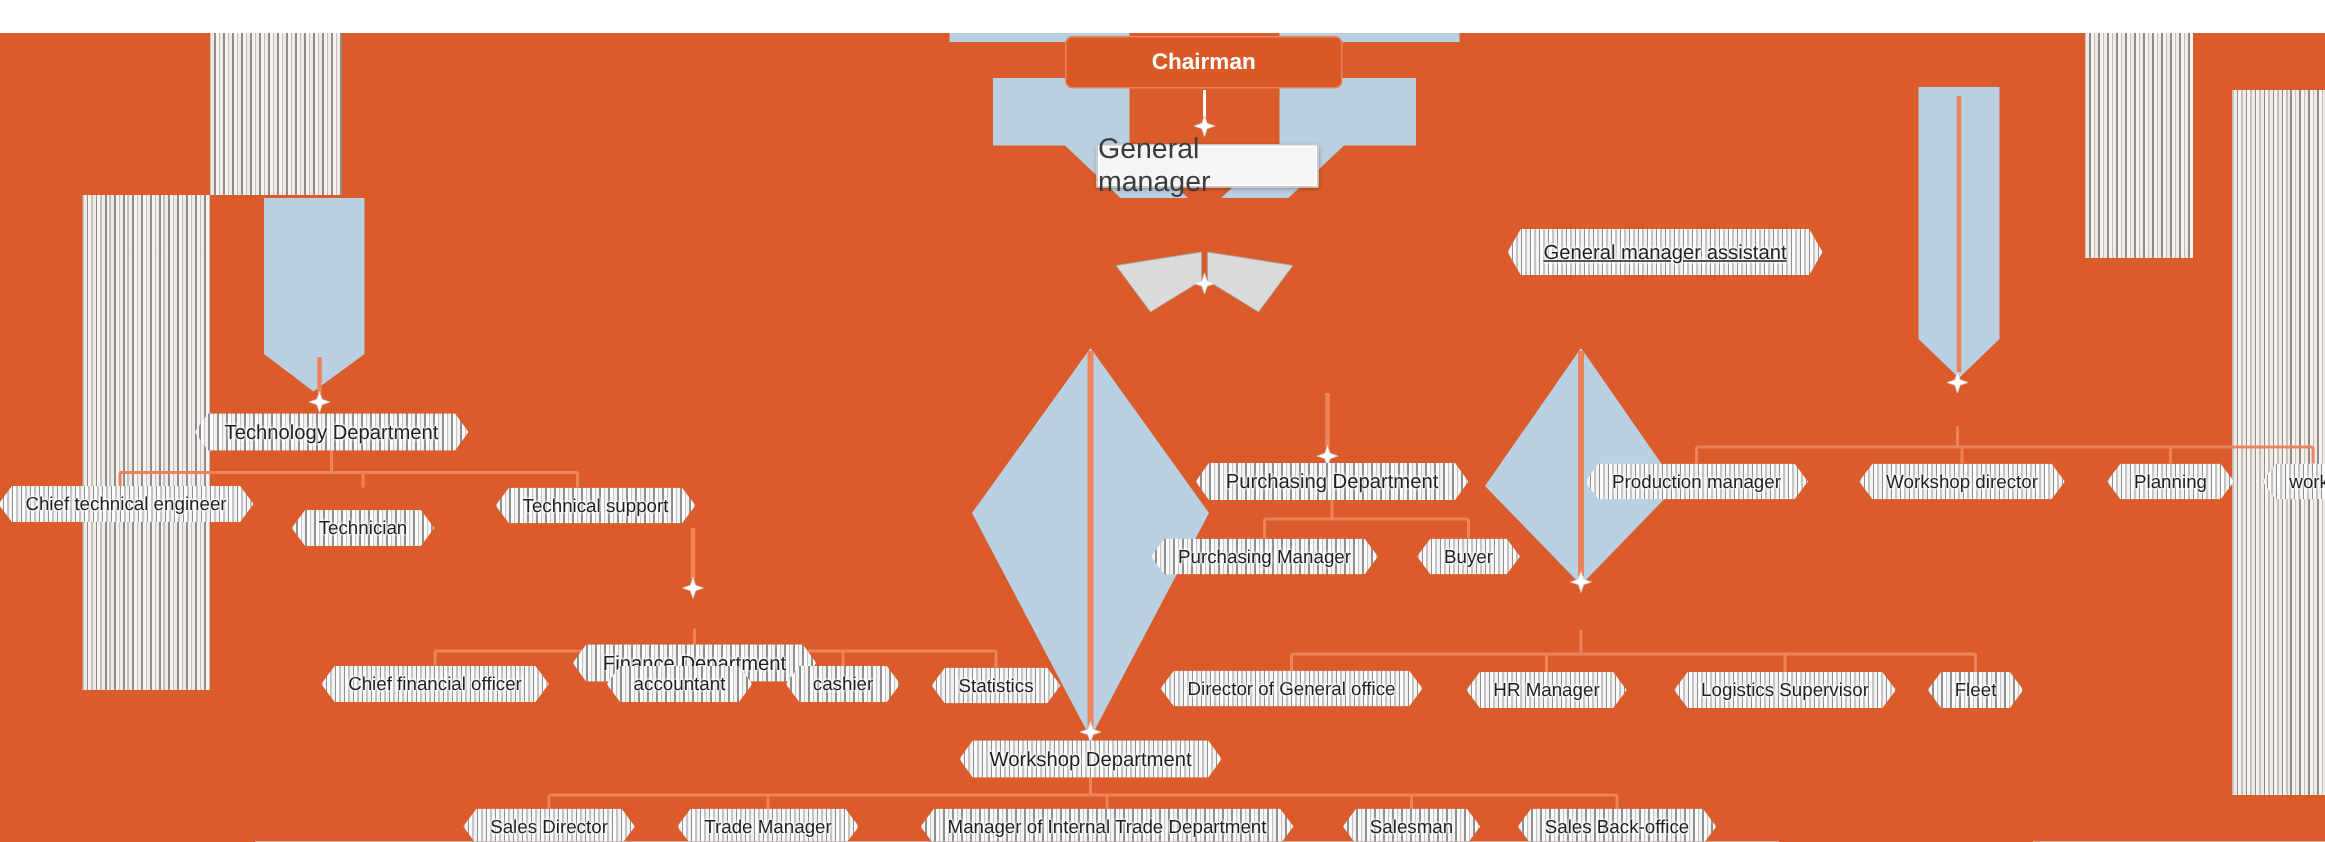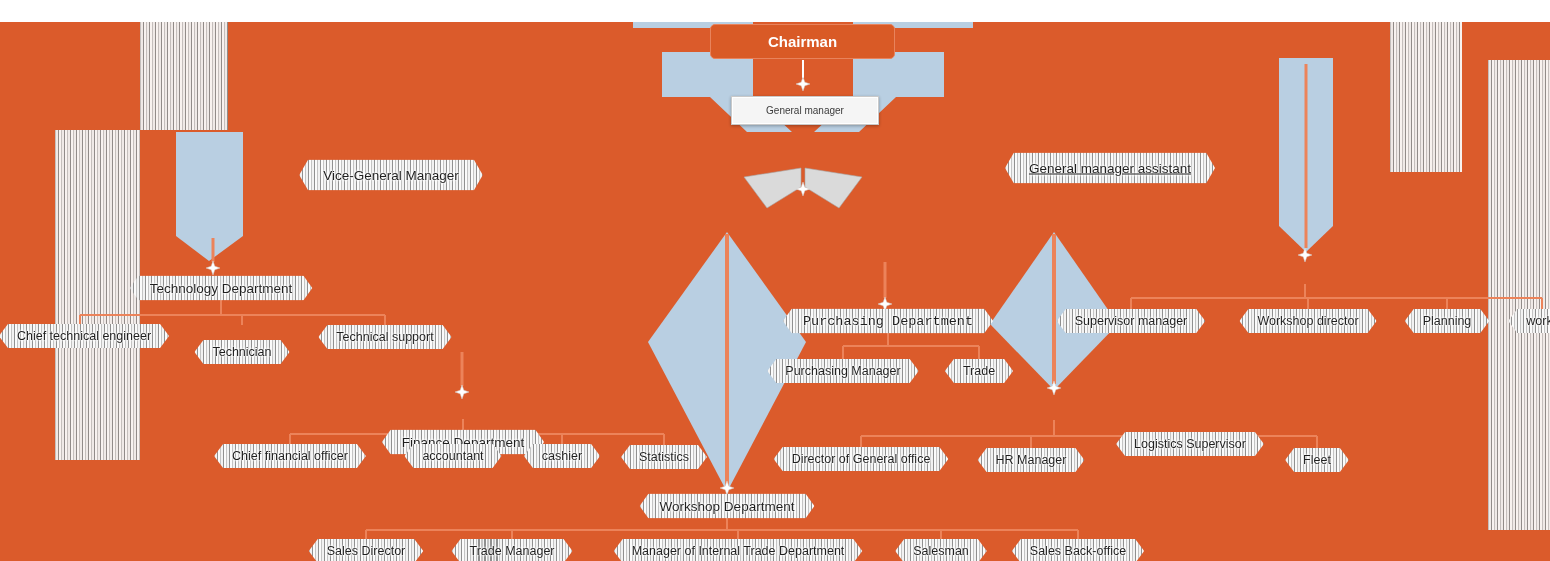--- a/index.html
+++ b/index.html
@@ -34,49 +34,49 @@
     position:absolute;left:710px;top:24px;width:183px;height:33px;
     background:#D95A26;border:1px solid #E8835C;border-radius:5px;
     display:flex;align-items:center;justify-content:center;
     color:#ffffff;font-weight:bold;font-size:15px;
   }
   #gm-box{
     position:absolute;left:731px;top:96px;width:146px;height:27px;
     background:#F5F5F5;border:1px solid #c9c9c9;
     box-shadow:0 1px 3px rgba(0,0,0,.3), inset 0 0 0 1px #ffffff;
     display:flex;align-items:center;justify-content:center;
-    color:#3b3b3b;font-size:10px;
+    color:#3b3b3b;font-size:19px;
   }
   #top-white-strip{position:absolute;left:0;top:0;width:1550px;height:22px;background:#ffffff;}
 
   
   #n-vice{left:391px;top:175px;}
   #n-gma{left:1110px;top:168px;text-decoration:underline;}
   #n-techdept{left:221px;top:288px;}
   #n-cte{left:84px;top:336px;}
   #n-technician{left:242px;top:336px;margin-top:16px;}
-  #n-techsupport{left:385px;top:337px;}
+  #n-techsupport{left:397px;top:337px;}
   #n-findept{left:463px;top:410px;margin-top:32px;}
   #n-cfo{left:290px;top:456px;}
   #n-accountant{left:453px;top:456px;}
   #n-cashier{left:562px;top:456px;}
   #n-statistics{left:664px;top:457px;}
   #n-mktdept{left:727px;top:506px;}
   #n-salesdir{left:366px;top:551px;}
   #n-trademgr{left:512px;top:551px;}
   #n-mitd{left:738px;top:551px;}
   #n-salesman{left:941px;top:551px;}
   #n-salesback{left:1078px;top:551px;}
-  #n-purdept{left:888px;top:321px;font-family:Liberation Mono, monospace;}
+  #n-purdept{left:888px;top:321px;}
   #n-purmgr{left:843px;top:371px;}
   #n-buyer{left:979px;top:371px;}
   #n-padept{left:1054px;top:411px;}
   #n-dgo{left:861px;top:459px;}
   #n-hr{left:1031px;top:460px;}
-  #n-logsup{left:1190px;top:444px;}
+  #n-logsup{left:1190px;top:460px;}
   #n-fleet{left:1317px;top:460px;}
   #n-proddept{left:1305px;top:275px;}
   #n-prodmgr{left:1131px;top:321px;}
   #n-workshop{left:1308px;top:321px;}
   #n-planning{left:1447px;top:321px;}
   #n-worker{left:1545px;top:321px;}
 </style>
 </head>
 <body>
 
@@ -140,21 +140,20 @@
     </g>
   </svg>
 
   <div id="chairman-box">
     <span>Chairman</span>
   </div>
   <div id="gm-box">
     <span>General manager</span>
   </div>
 
-  <div id="n-vice" class="plate top2">Vice-General Manager</div>
   <div id="n-gma" class="plate top2">General manager assistant</div>
 
   <div id="n-techdept" class="plate dept">Technology Department</div>
   <div id="n-cte" class="plate child">Chief technical engineer</div>
   <div id="n-technician" class="plate child">Technician</div>
   <div id="n-techsupport" class="plate child">Technical support</div>
 
   <div id="n-findept" class="plate dept">Finance Department</div>
   <div id="n-cfo" class="plate child">Chief financial officer</div>
   <div id="n-accountant" class="plate child">accountant</div>
@@ -163,24 +162,24 @@
 
   <div id="n-mktdept" class="plate dept">Workshop Department</div>
   <div id="n-salesdir" class="plate child">Sales Director</div>
   <div id="n-trademgr" class="plate child">Trade Manager</div>
   <div id="n-mitd" class="plate child">Manager of Internal Trade Department</div>
   <div id="n-salesman" class="plate child">Salesman</div>
   <div id="n-salesback" class="plate child">Sales Back-office</div>
 
   <div id="n-purdept" class="plate dept">Purchasing Department</div>
   <div id="n-purmgr" class="plate child">Purchasing Manager</div>
-  <div id="n-buyer" class="plate child">Trade</div>
+  <div id="n-buyer" class="plate child">Buyer</div>
 
   <div id="n-dgo" class="plate child">Director of General office</div>
   <div id="n-hr" class="plate child">HR Manager</div>
   <div id="n-logsup" class="plate child">Logistics Supervisor</div>
   <div id="n-fleet" class="plate child">Fleet</div>
 
-  <div id="n-prodmgr" class="plate child">Supervisor manager</div>
+  <div id="n-prodmgr" class="plate child">Production manager</div>
   <div id="n-workshop" class="plate child">Workshop director</div>
   <div id="n-planning" class="plate child">Planning</div>
   <div id="n-worker" class="plate child">worker</div>
 </div>
 
 </body></html>

